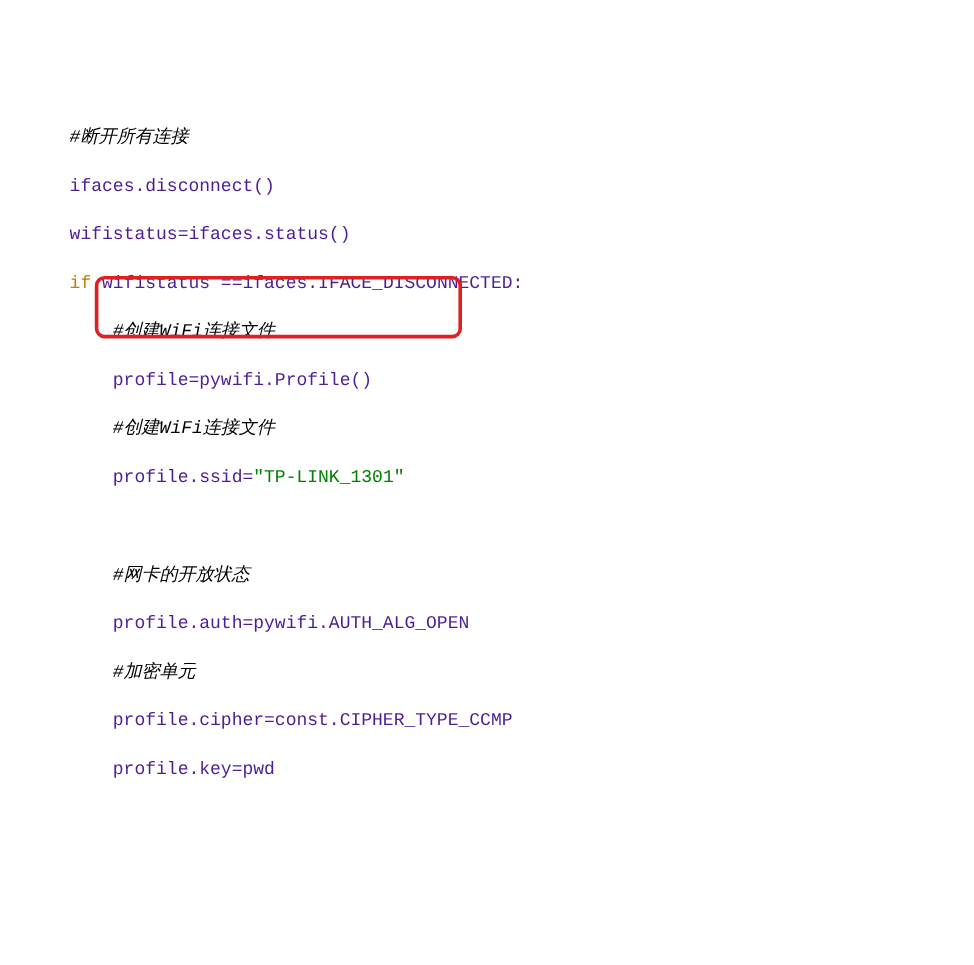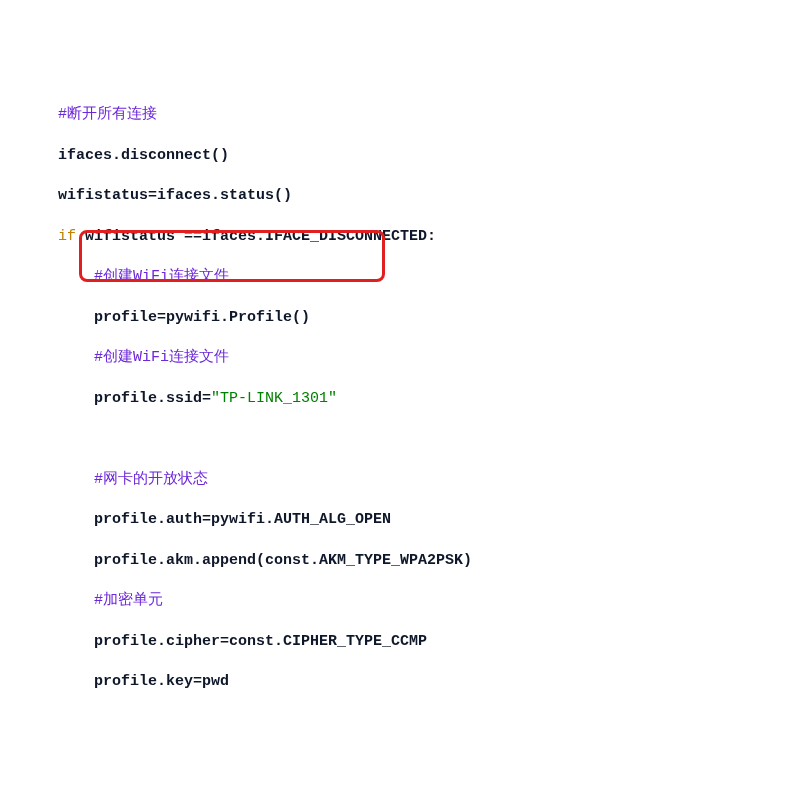--- a/index.html
+++ b/index.html
@@ -11,24 +11,24 @@
     line-height: 1.35;
     color: #000000;
     white-space: pre;
     width: 812px;
     box-sizing: border-box;
   }
   .code-area {
     position: relative;
   }
   .line { display: block; min-height: 1.35em; }
-  .c-comment { color: #6d28d9; }
+  .c-comment { color: #000000; font-style: italic; }
   .c-key     { color: #c08000; text-align: right; }
   .c-string  { color: #008000; }
-  .c-plain   { color: #0f172a; font-weight: bold; }
+  .c-plain   { color: #4c1d95; }
 
   .hlbox {
     position: absolute;
     border: 3px solid #e02020;
     border-radius: 8px;
     background: transparent;
     pointer-events: none;
   }
 </style>
 </head>
@@ -41,21 +41,20 @@
 <span class="line">      <span class="c-plain">ifaces.disconnect()</span></span>
 <span class="line">      <span class="c-plain">wifistatus=ifaces.status()</span></span>
 <span class="line">      <span class="c-key">if</span><span class="c-plain"> wifistatus ==ifaces.IFACE_DISCONNECTED:</span></span>
 <span class="line">          <span class="c-comment">#创建WiFi连接文件</span></span>
 <span class="line">          <span class="c-plain">profile=pywifi.Profile()</span></span>
 <span class="line">          <span class="c-comment">#创建WiFi连接文件</span></span>
 <span class="line">          <span class="c-plain">profile.ssid=</span><span class="c-string">"TP-LINK_1301"</span></span>
 <span class="line"> </span>
 <span class="line">          <span class="c-comment">#网卡的开放状态</span></span>
 <span class="line">          <span class="c-plain">profile.auth=pywifi.AUTH_ALG_OPEN</span></span>
-<span class="line">          <span class="c-plain">profile.akm.append(const.AKM_TYPE_WPA2PSK)</span></span>
 <span class="line">          <span class="c-comment">#加密单元</span></span>
 <span class="line">          <span class="c-plain">profile.cipher=const.CIPHER_TYPE_CCMP</span></span>
 <span class="line">          <span class="c-plain">profile.key=pwd</span></span>
 
 
 
 
 
 
 

